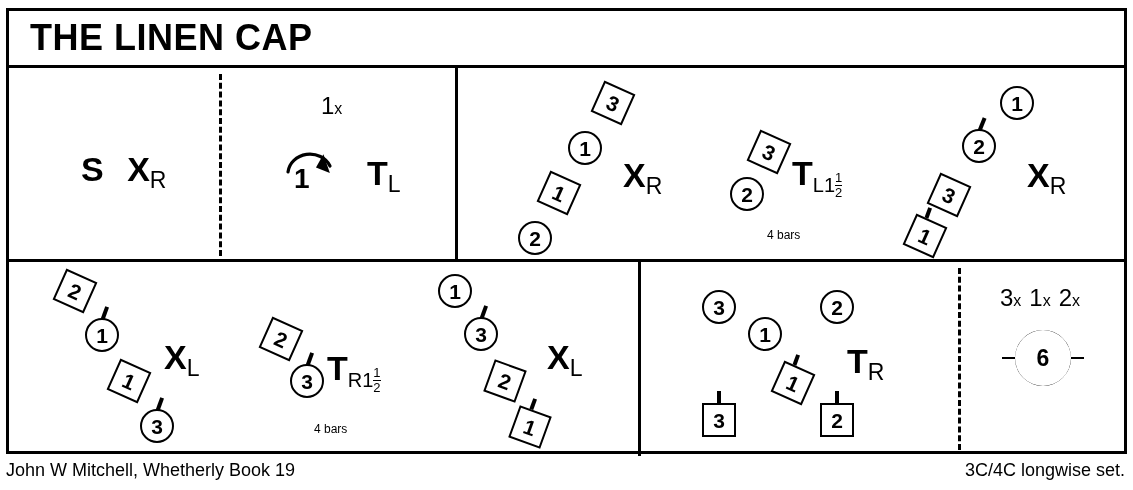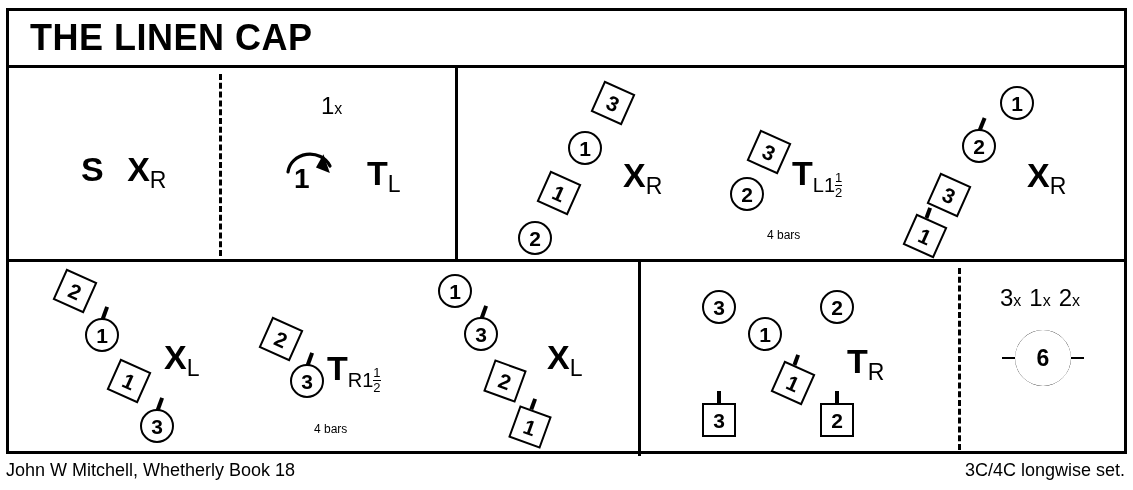--- a/index.html
+++ b/index.html
@@ -294,15 +294,15 @@
         <div class="shape"></div>
         <div class="num">3</div>
       </div>
       <div class="tok sq" style="left: 820px; top: 403px;">
         <div class="tail" style="transform: rotate(0deg);"></div>
         <div class="shape"></div>
         <div class="num">2</div>
       </div>
     </div>
 
-  <div class="foot foot-left">John W Mitchell, Whetherly Book 18</div>
+  <div class="foot foot-left">John W Mitchell, Whetherly Book 19</div>
   <div class="foot foot-right">3C/4C longwise set.</div>
 </div>
 
 </body></html>

